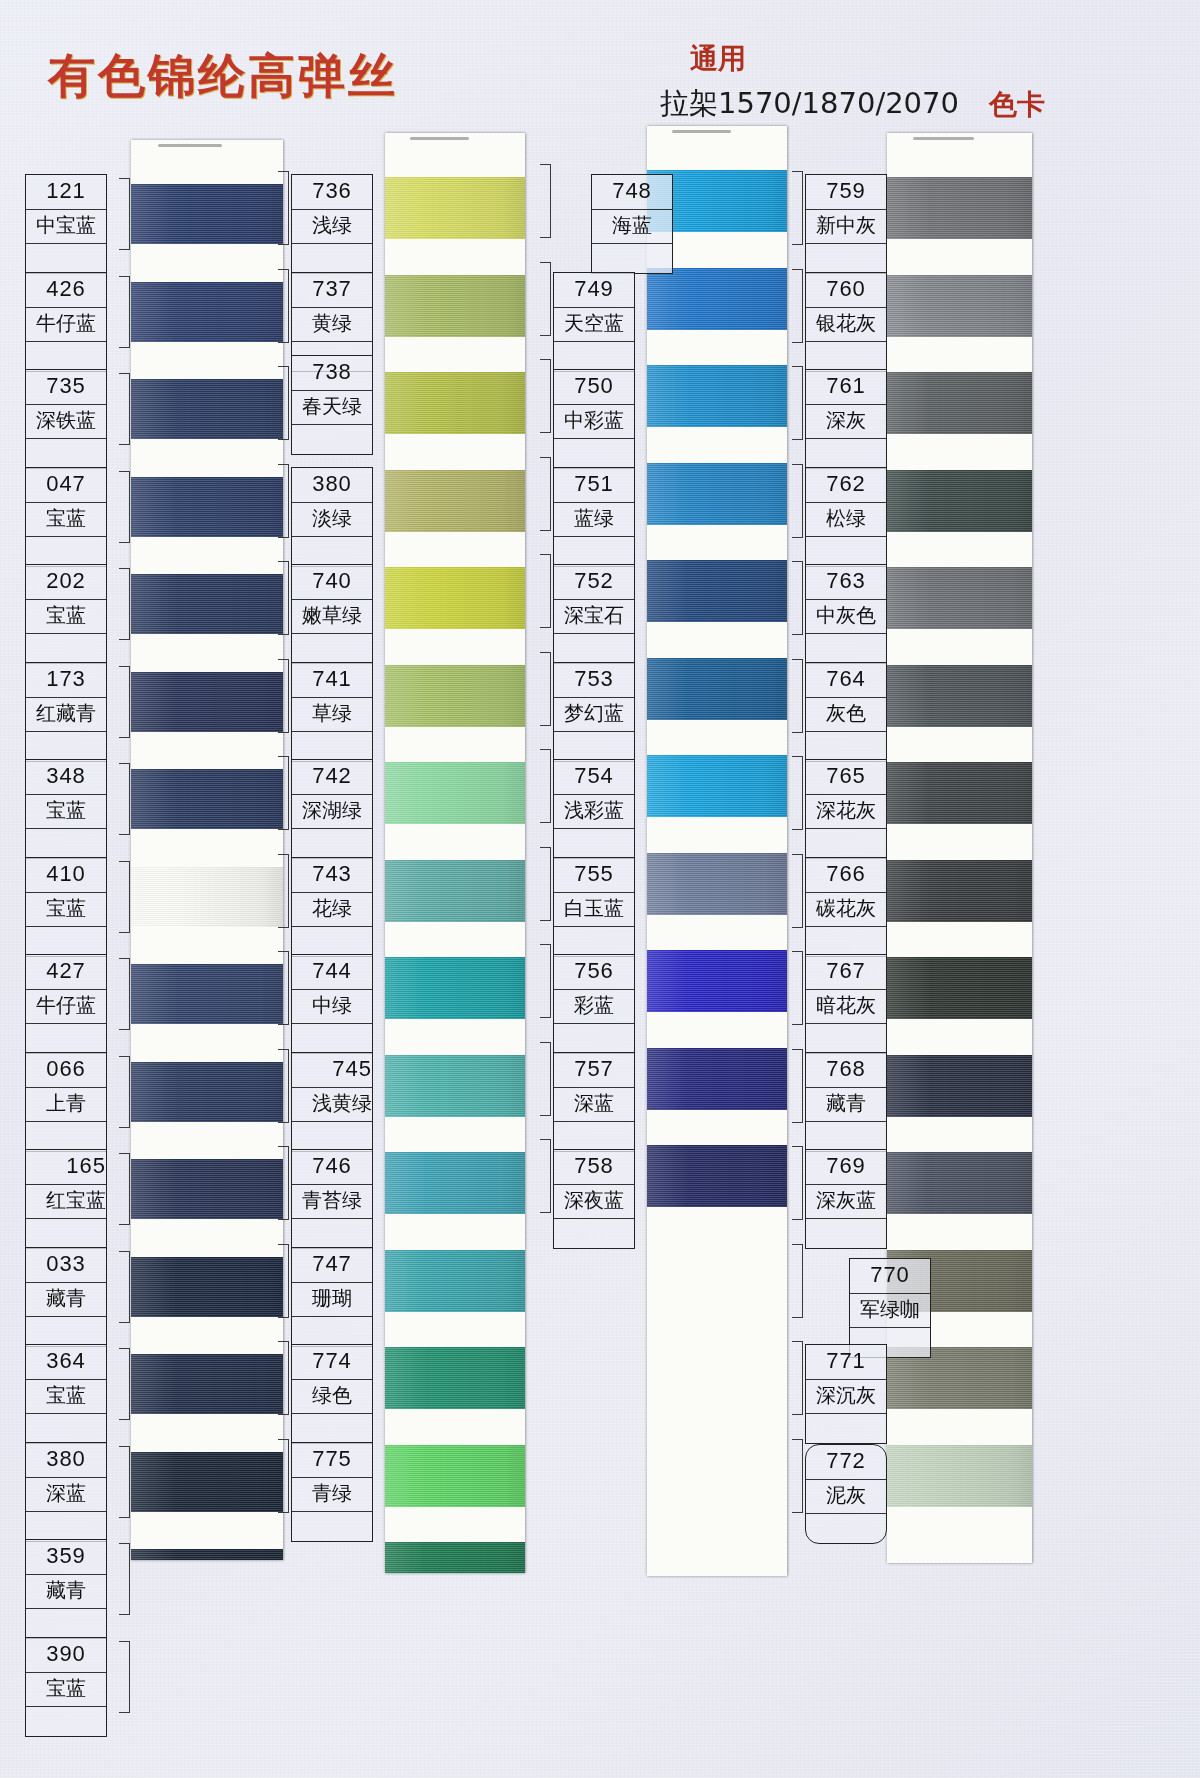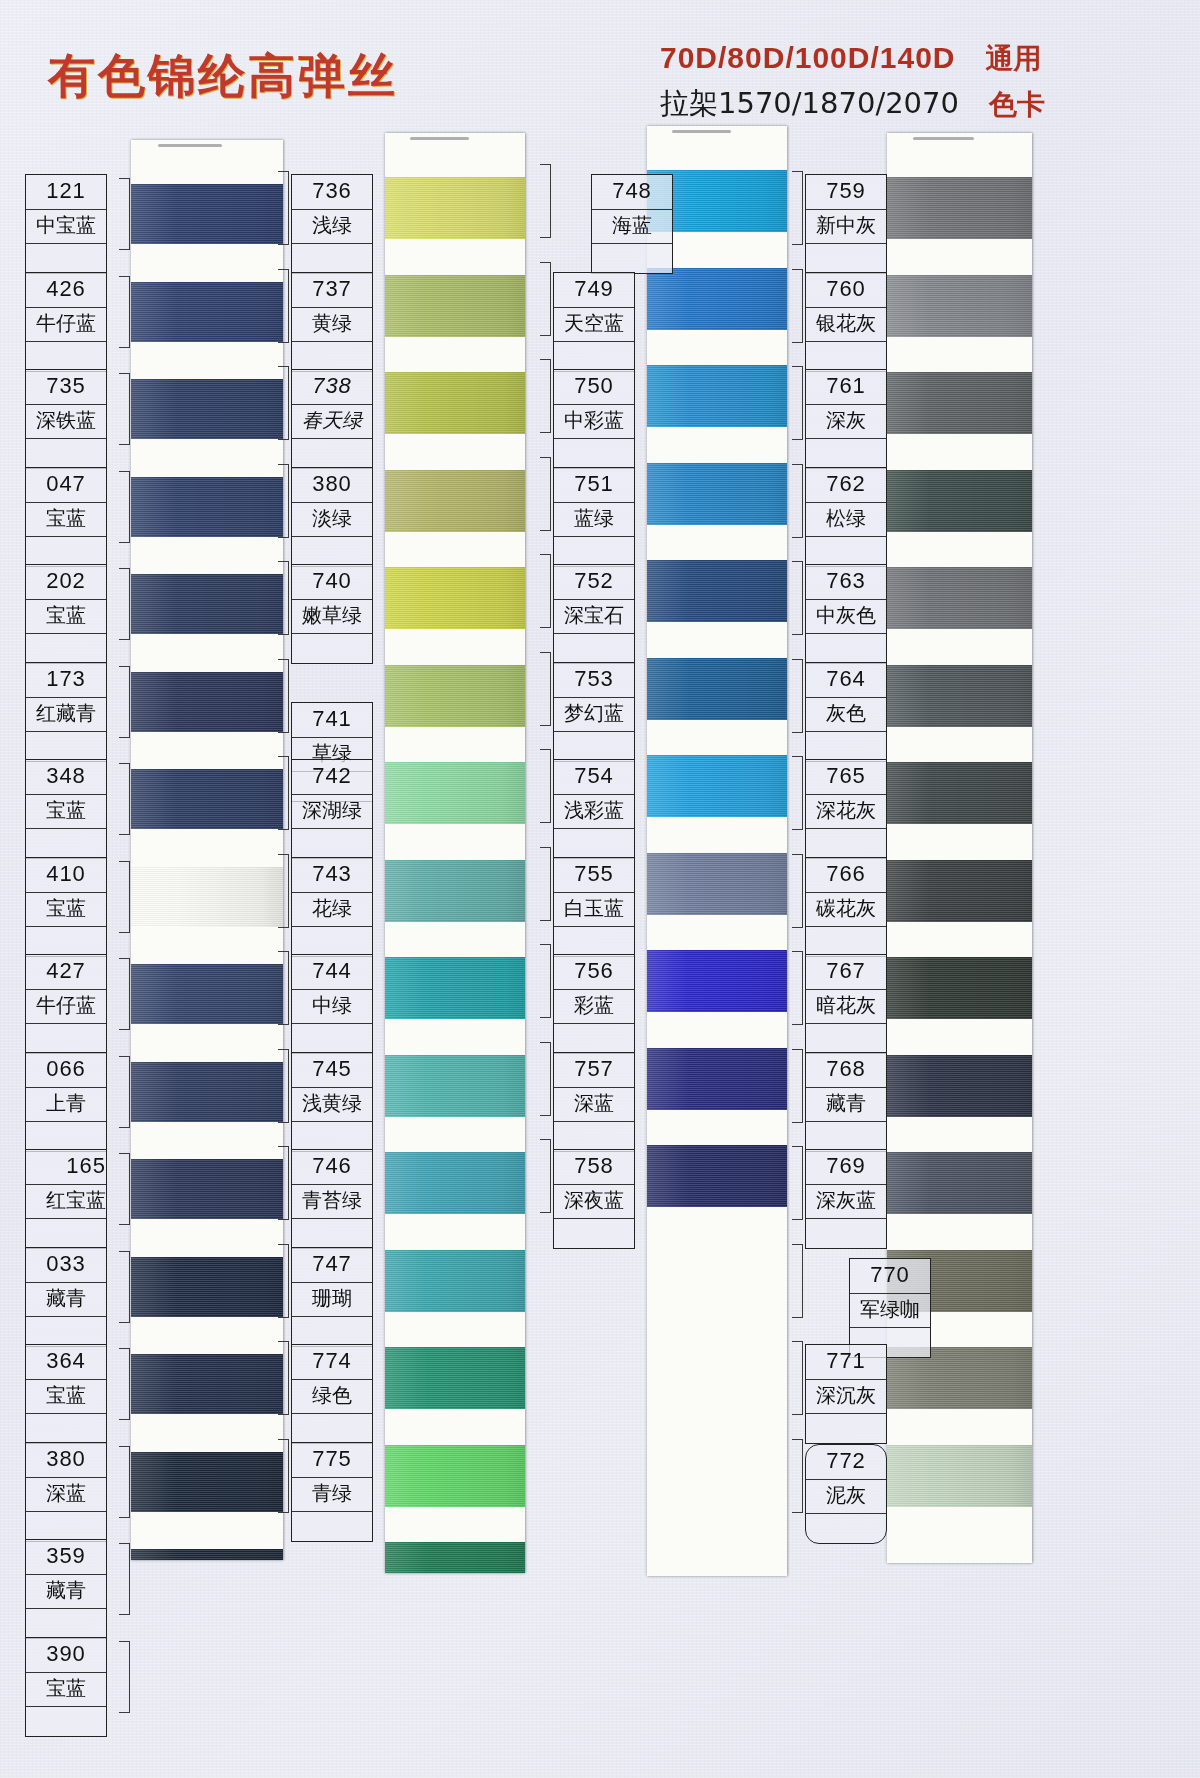--- a/index.html
+++ b/index.html
@@ -94,21 +94,20 @@
 </style>
 </head>
 <body>
 
 <div class="paper"></div>
 
 <div id="title">有色锦纶高弹丝</div>
 
 <div id="hdr-right">
   <div class="hdr-line">
-    <span class="hdr-d">70D/80D/100D/140D</span>
     <span class="hdr-t">通用</span>
   </div>
   <div class="hdr-line" style="margin-top:6px;align-items:flex-end;">
     <span class="hdr-l">拉架1570/1870/2070</span>
     <span class="hdr-t">色卡</span>
   </div>
 </div>
 
 <div id="columns-root">
     <div class="card" style="left: 131px; top: 140px; width: 152px; height: 1420px;">
@@ -338,39 +337,39 @@
       <div class="name">浅绿</div>
       <div class="gap"></div>
     </div>
     <div class="brk" style="left: 278px; top: 171px; height: 74px;"></div>
     <div class="lbl" style="position: absolute; left: 291px; top: 271.5px;">
       <div class="code">737</div>
       <div class="name">黄绿</div>
       <div class="gap"></div>
     </div>
     <div class="brk" style="left: 278px; top: 268.5px; height: 74px;"></div>
-    <div class="lbl" style="position: absolute; left: 291px; top: 369px; font-style: italic;">
+    <div class="lbl" style="position: absolute; left: 291px; top: 355px;">
       <div class="code">738</div>
       <div class="name">春天绿</div>
       <div class="gap"></div>
     </div>
     <div class="brk" style="left: 278px; top: 366px; height: 74px;"></div>
     <div class="lbl" style="position: absolute; left: 291px; top: 466.5px;">
       <div class="code">380</div>
       <div class="name">淡绿</div>
       <div class="gap"></div>
     </div>
     <div class="brk" style="left: 278px; top: 463.5px; height: 74px;"></div>
     <div class="lbl" style="position: absolute; left: 291px; top: 564px;">
       <div class="code">740</div>
       <div class="name">嫩草绿</div>
       <div class="gap"></div>
     </div>
     <div class="brk" style="left: 278px; top: 561px; height: 74px;"></div>
-    <div class="lbl" style="position: absolute; left: 291px; top: 661.5px; margin-top: 40px;">
+    <div class="lbl" style="position: absolute; left: 291px; top: 661.5px;">
       <div class="code">741</div>
       <div class="name">草绿</div>
       <div class="gap"></div>
     </div>
     <div class="brk" style="left: 278px; top: 658.5px; height: 74px;"></div>
     <div class="lbl" style="position: absolute; left: 291px; top: 759px;">
       <div class="code">742</div>
       <div class="name">深湖绿</div>
       <div class="gap"></div>
     </div>
@@ -380,21 +379,21 @@
       <div class="name">花绿</div>
       <div class="gap"></div>
     </div>
     <div class="brk" style="left: 278px; top: 853.5px; height: 74px;"></div>
     <div class="lbl" style="position: absolute; left: 291px; top: 954px;">
       <div class="code">744</div>
       <div class="name">中绿</div>
       <div class="gap"></div>
     </div>
     <div class="brk" style="left: 278px; top: 951px; height: 74px;"></div>
-    <div class="lbl" style="position: absolute; left: 291px; top: 1051.5px;">
+    <div class="lbl" style="position: absolute; left: 291px; top: 1051.5px; text-align: right;">
       <div class="code">745</div>
       <div class="name">浅黄绿</div>
       <div class="gap"></div>
     </div>
     <div class="brk" style="left: 278px; top: 1048.5px; height: 74px;"></div>
     <div class="lbl" style="position: absolute; left: 291px; top: 1149px;">
       <div class="code">746</div>
       <div class="name">青苔绿</div>
       <div class="gap"></div>
     </div>

